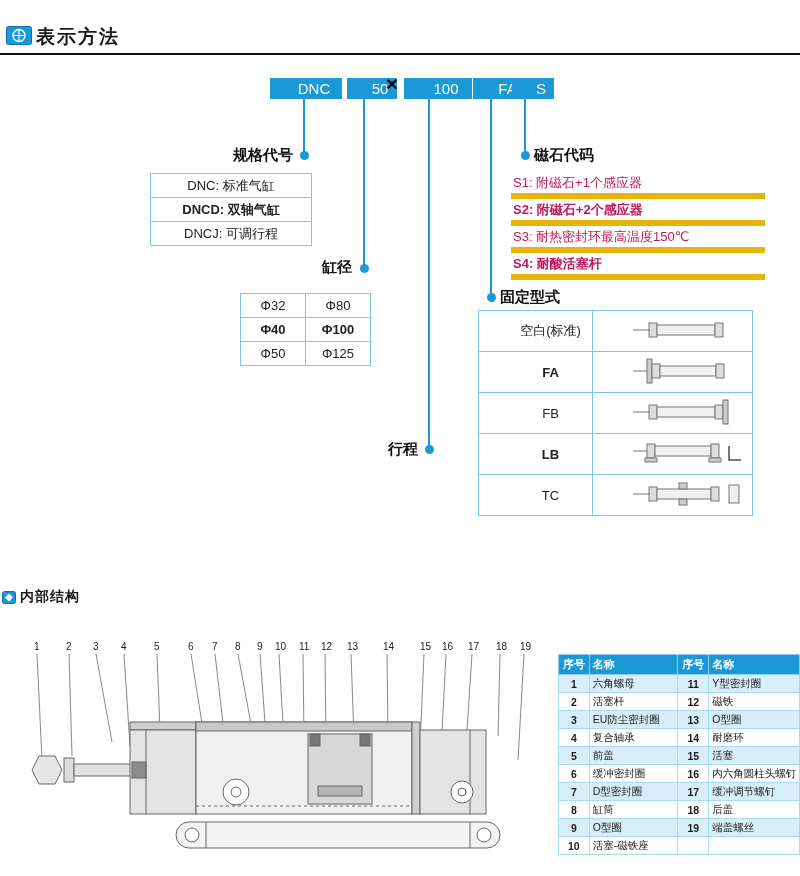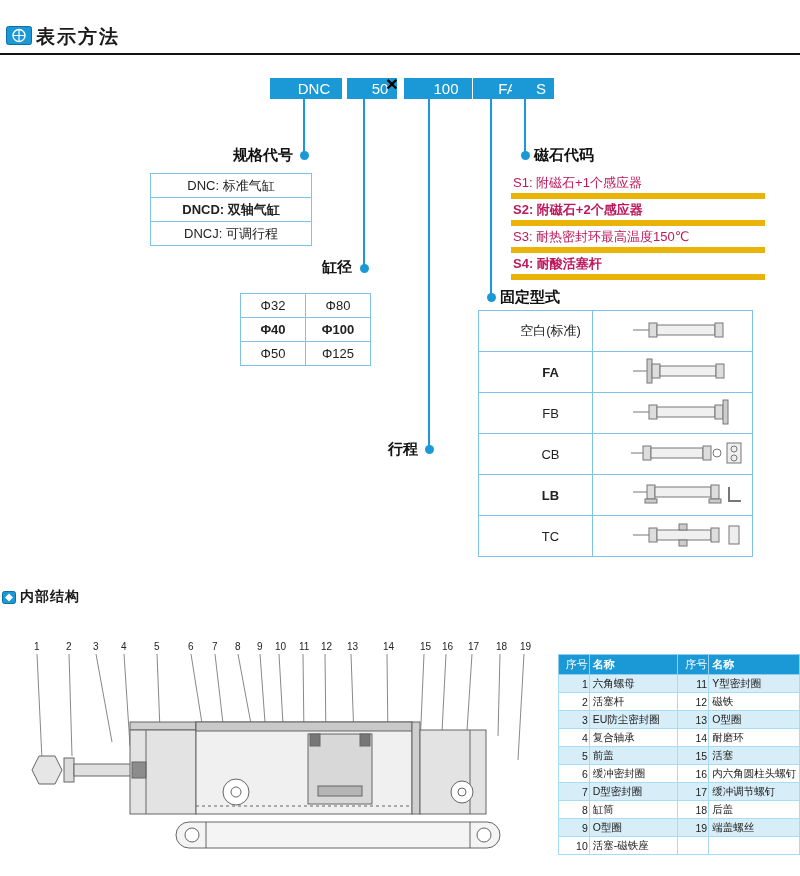--- a/index.html
+++ b/index.html
@@ -36,21 +36,21 @@
 
   .magnet-list{position:absolute;left:511px;top:172px;width:254px;}
   .mrow{height:21px;line-height:21px;border-bottom:6px solid #eab308;font-size:13px;
         padding-left:2px;color:#be185d;white-space:nowrap;}
 
   
   .parts-tbl{position:absolute;left:558px;top:654px;font-size:10.5px;table-layout:fixed;}
   .parts-tbl th{background:#1B99D6;color:#fff;font-size:11px;height:17px;
                 border:1px solid #8FCFEE;font-weight:bold;}
   .parts-tbl td{border:1px solid #A8DCF5;height:15px;background:#fff;}
-  .parts-tbl .num{width:30px;text-align:right;font-weight:normal;margin-top:12px;}
+  .parts-tbl .num{width:30px;text-align:center;font-weight:bold;margin-top:12px;}
   .parts-tbl .nm{width:86px;text-align:left;padding-left:3px;white-space:nowrap;overflow:hidden;}
   .parts-tbl tr.alt td{background:#D7EEF9;}
 
   .diagram-svg{position:absolute;left:26px;top:634px;}
   svg text{font-family:"Liberation Sans","DejaVu Sans",sans-serif;}
 </style>
 </head>
 <body>
 
 <div class="page">
@@ -156,35 +156,20 @@
     </tr>
     <tr>
       <td class="mt-label">FB</td>
       <td class="mt-draw">
         <svg width="118" height="30" viewBox="0 0 118 30">
           <line x1="4" y1="15" x2="20" y2="15" stroke="#777"></line>
           <rect x="20" y="8" width="8" height="14" fill="#ddd" stroke="#777"></rect>
           <rect x="28" y="10" width="58" height="10" fill="#f0f0f0" stroke="#777"></rect>
           <rect x="86" y="8" width="8" height="14" fill="#ddd" stroke="#777"></rect>
           <rect x="94" y="3" width="5" height="24" fill="#ccc" stroke="#777"></rect>
-        </svg>
-      </td>
-    </tr>
-    <tr>
-      <td class="mt-label">CB</td>
-      <td class="mt-draw">
-        <svg width="118" height="30" viewBox="0 0 118 30">
-          <line x1="2" y1="15" x2="14" y2="15" stroke="#777"></line>
-          <rect x="14" y="8" width="8" height="14" fill="#ddd" stroke="#777"></rect>
-          <rect x="22" y="10" width="52" height="10" fill="#f0f0f0" stroke="#777"></rect>
-          <rect x="74" y="8" width="8" height="14" fill="#ddd" stroke="#777"></rect>
-          <circle cx="88" cy="15" r="4" fill="none" stroke="#777"></circle>
-          <rect x="98" y="5" width="14" height="20" fill="#eee" stroke="#777"></rect>
-          <circle cx="105" cy="11" r="3" fill="none" stroke="#777"></circle>
-          <circle cx="105" cy="20" r="3" fill="none" stroke="#777"></circle>
         </svg>
       </td>
     </tr>
     <tr>
       <td class="mt-label bold">LB</td>
       <td class="mt-draw">
         <svg width="118" height="30" viewBox="0 0 118 30">
           <line x1="4" y1="13" x2="18" y2="13" stroke="#777"></line>
           <rect x="18" y="6" width="8" height="14" fill="#ddd" stroke="#777"></rect>
           <rect x="26" y="8" width="56" height="10" fill="#f0f0f0" stroke="#777"></rect>

